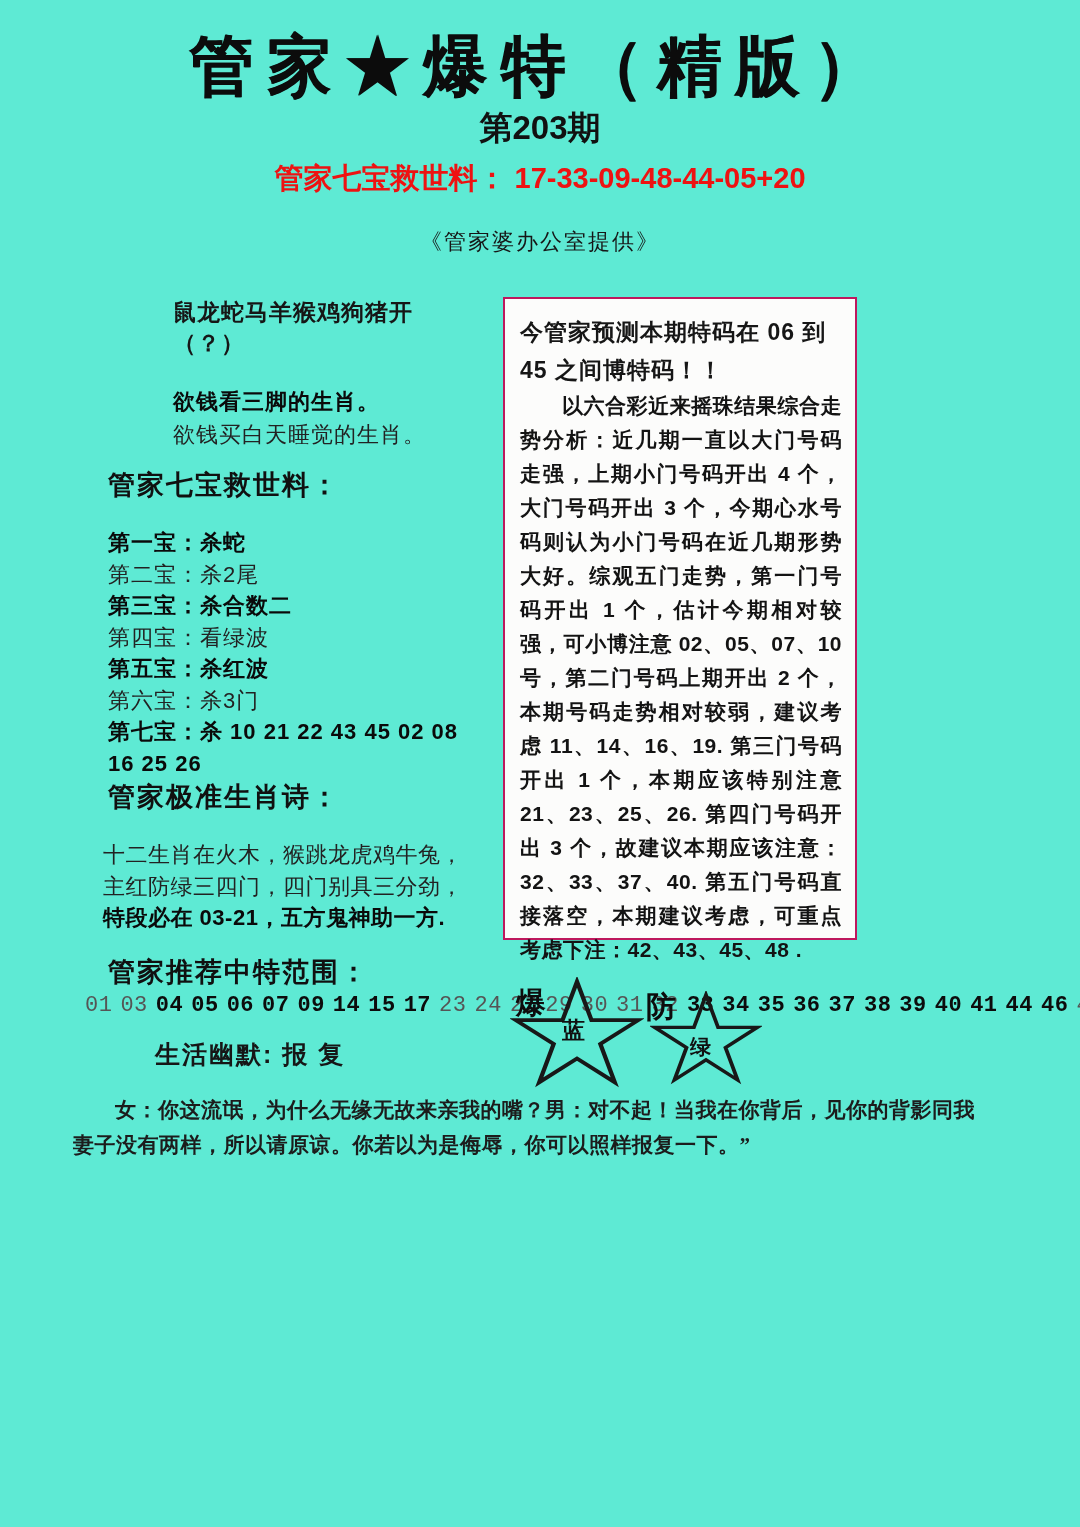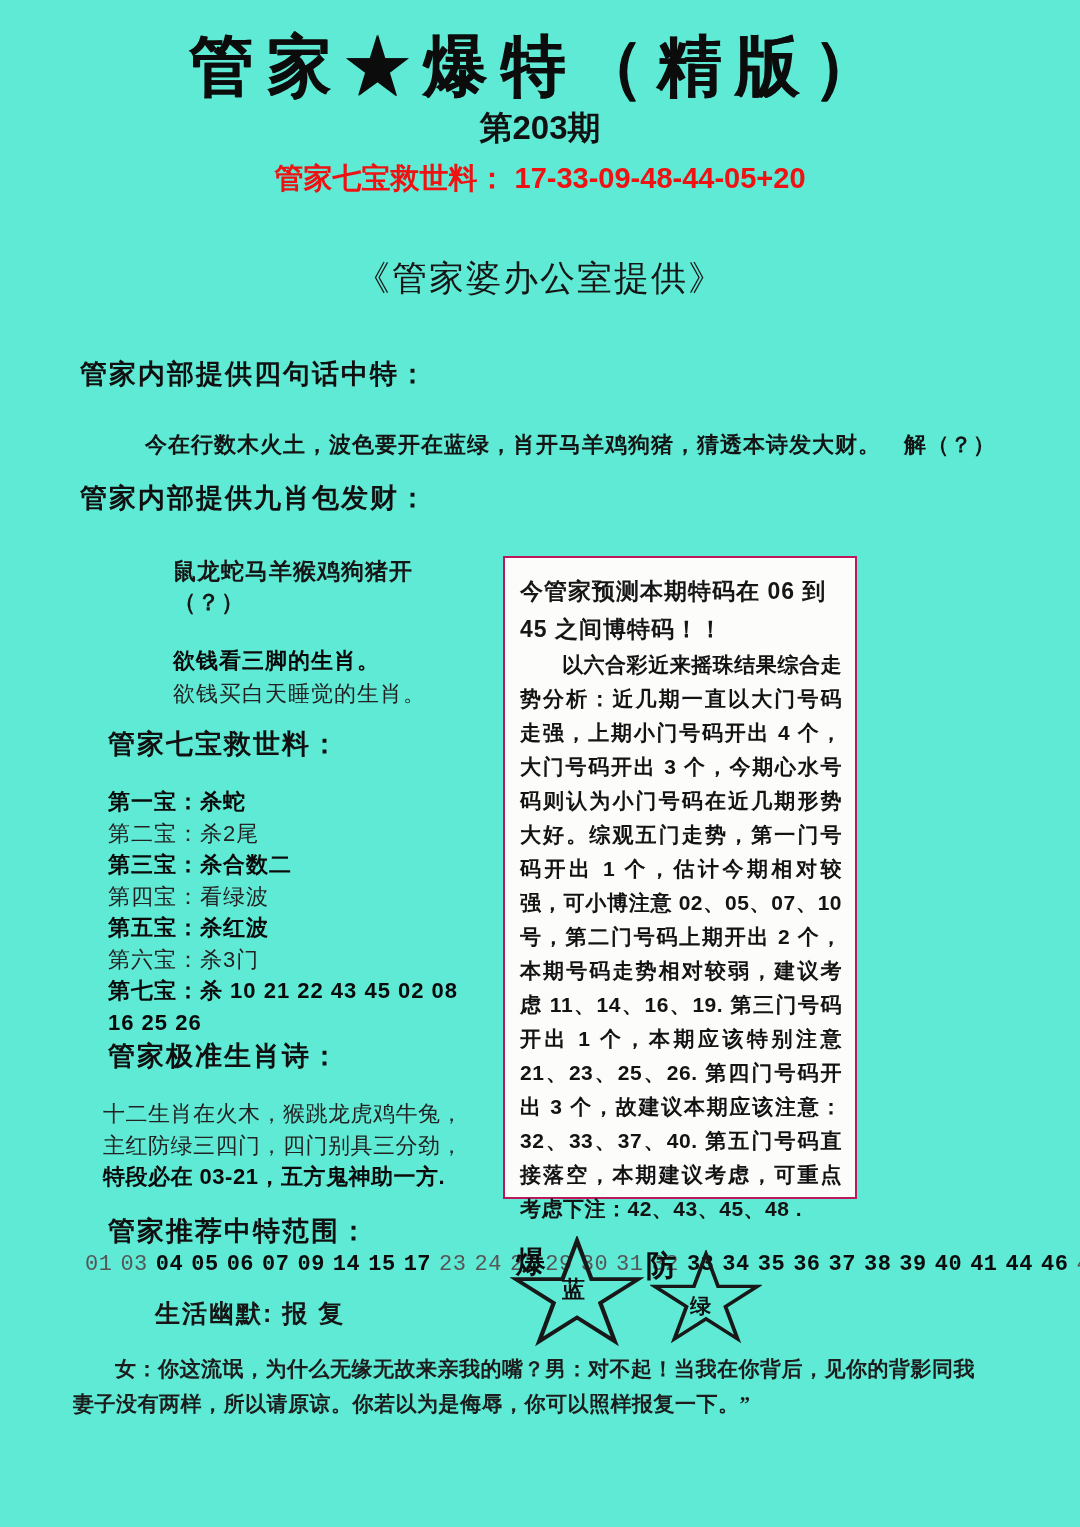--- a/index.html
+++ b/index.html
@@ -24,21 +24,21 @@
   }
   .issue {
     font-family:"Liberation Sans","DejaVu Sans",sans-serif;
     font-size:33px; font-weight:600; color:#111;
   }
   .result {
     margin-top:8px;
     font-family:"Liberation Sans","DejaVu Sans",sans-serif;
     font-size:29px; font-weight:600;
   }
-  .provider { margin-top:56px; font-size:35px; font-weight:500; letter-spacing:2px; }
+  .provider { margin-top:28px; font-size:22px; font-weight:500; letter-spacing:2px; }
   
   .sec-h {
     font-size:27px; font-weight:600; letter-spacing:2px;
     color:#101010; margin-left:80px;
     font-family:"Liberation Serif","DejaVu Serif",serif;
   }
   .hei { font-family:"Liberation Sans","DejaVu Sans",sans-serif; }
   .four-content {
     margin:38px 0 0 145px;
     font-size:22px; font-weight:700; color:#141414; letter-spacing:1px;
@@ -124,25 +124,20 @@
   <header>
     <h1 class="title">管家★爆特（精版）</h1>
     <div class="issue">第203期</div>
     <div class="result" style="color:#ee1212;">
       <span>管家七宝救世料：</span>
       <span>17-33-09-48-44-05+20</span>
     </div>
     <div class="provider">《管家婆办公室提供》</div>
   </header>
 
-  <section>
-    <h2 class="sec-h h-four">管家内部提供四句话中特：</h2>
-    <p class="hei four-content">今在行数木火土，波色要开在蓝绿，肖开马羊鸡狗猪，猜透本诗发大财。　解（？）</p>
-    <h2 class="sec-h h-nine">管家内部提供九肖包发财：</h2>
-  </section>
 
   <div class="columns">
 
     <div class="left-col">
       <p class="hei nine-content">鼠龙蛇马羊猴鸡狗猪开（？）</p>
 
       <div class="money-lines">
 
 
           <p class="hei tline bold">欲钱看三脚的生肖。</p>

